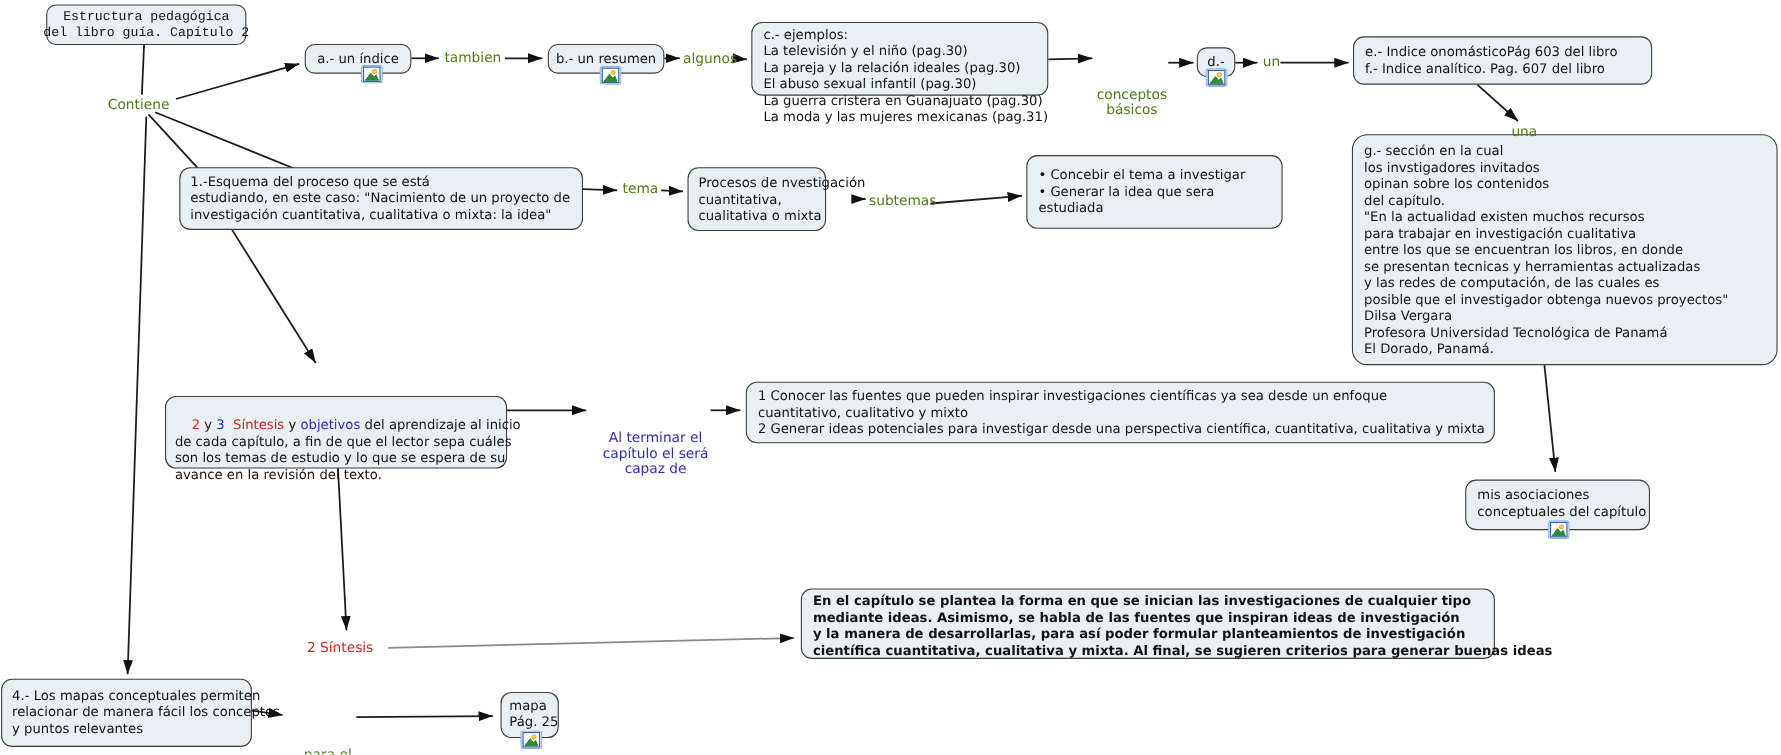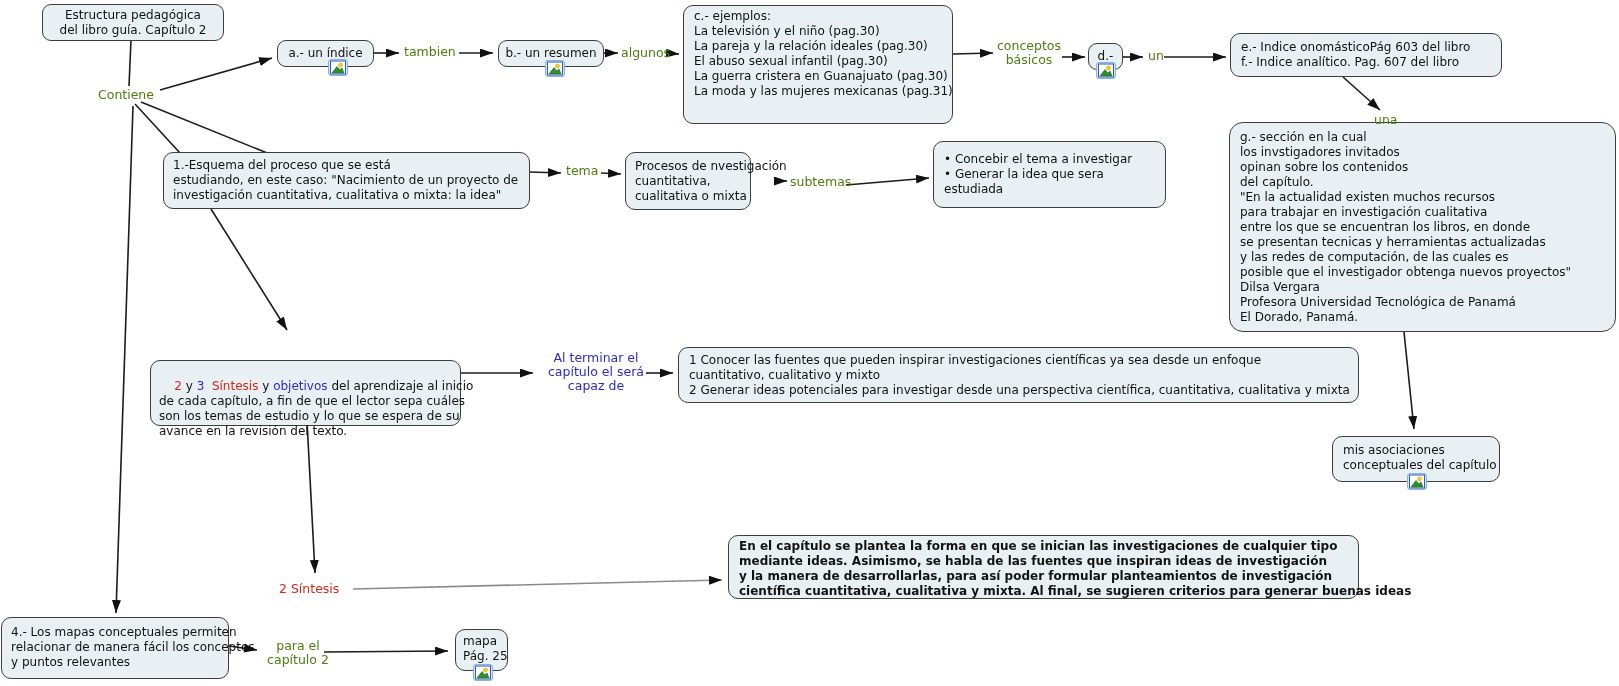--- a/index.html
+++ b/index.html
@@ -5,21 +5,21 @@
   html,body{margin:0;padding:0;background:#ffffff;}
   #canvas{position:relative;width:1619px;height:686px;overflow:hidden;
           font-family:"DejaVu Sans","Liberation Sans",sans-serif;color:#121212;}
   svg.wires{position:absolute;left:0;top:0;z-index:0;}
   .node{position:absolute;z-index:2;box-sizing:border-box;background:#e9f0f3;
         border:1.4px solid #3d3d3d;border-radius:10px;color:#121212;
         white-space:pre;font-size:12px;line-height:15px;padding:6px 9px;}
   .node.cc{display:flex;align-items:center;justify-content:center;text-align:center;
            border-radius:9px;padding:2px 6px;}
   .lbl{position:absolute;z-index:2;white-space:pre;font-size:12.5px;line-height:14px;color:#4d7c0f;}
-  .lbl.ctr{text-align:center;}
+  .lbl.ctr{text-align:center;margin-top:40px;}
   .blue{color:#2b2bc4;}
   .red{color:#d3261b;}
   .icon{position:absolute;z-index:3;width:20px;height:17px;}
 </style>
 </head>
 <body>
 
 <div id="canvas">
 
   <svg class="wires" width="1619" height="686">
@@ -51,28 +51,28 @@
       <line x1="846" y1="185" x2="929" y2="178" marker-end="url(#arw)"></line>
       <line x1="461" y1="373" x2="533" y2="373" marker-end="url(#arw)"></line>
       <line x1="646" y1="373" x2="673" y2="373" marker-end="url(#arw)"></line>
       <line x1="306" y1="402" x2="315" y2="573" marker-end="url(#arw)"></line>
       <line x1="353" y1="589" x2="722" y2="580" marker-end="url(#arw)" stroke="#8a8a8a"></line>
       <line x1="229" y1="646" x2="257" y2="650" marker-end="url(#arw)"></line>
       <line x1="324" y1="652" x2="448" y2="651" marker-end="url(#arw)"></line>
     </g>
   </svg>
 
-  <div class="node cc" style="left:42px;top:4px;width:182px;height:37px;">Estructura pedagógica
+  <div class="node cc" style="left:42px;top:4px;width:182px;height:37px;font-family:Liberation Mono, monospace;">Estructura pedagógica
 del libro guía. Capítulo 2</div>
 
   <div class="node cc" style="left:277px;top:40px;width:97px;height:27px;">a.- un índice</div>
 
   <div class="node cc" style="left:498px;top:40px;width:106px;height:27px;">b.- un resumen</div>
 
-  <div class="node" style="left:683px;top:5px;width:270px;height:119px;padding:3px 10px;">c.- ejemplos:
+  <div class="node" style="left:683px;top:20px;width:270px;height:67px;padding:3px 10px;">c.- ejemplos:
 La televisión y el niño (pag.30)
 La pareja y la relación ideales (pag.30)
 El abuso sexual infantil (pag.30)
 La guerra cristera en Guanajuato (pag.30)
 La moda y las mujeres mexicanas (pag.31)</div>
 
   <div class="node cc" style="left:1088px;top:43px;width:35px;height:27px;">d.-</div>
 
   <div class="node" style="left:1230px;top:33px;width:272px;height:44px;padding:6px 10px;">e.- Indice onomásticoPág 603 del libro
 f.- Indice analítico. Pag. 607 del libro</div>

